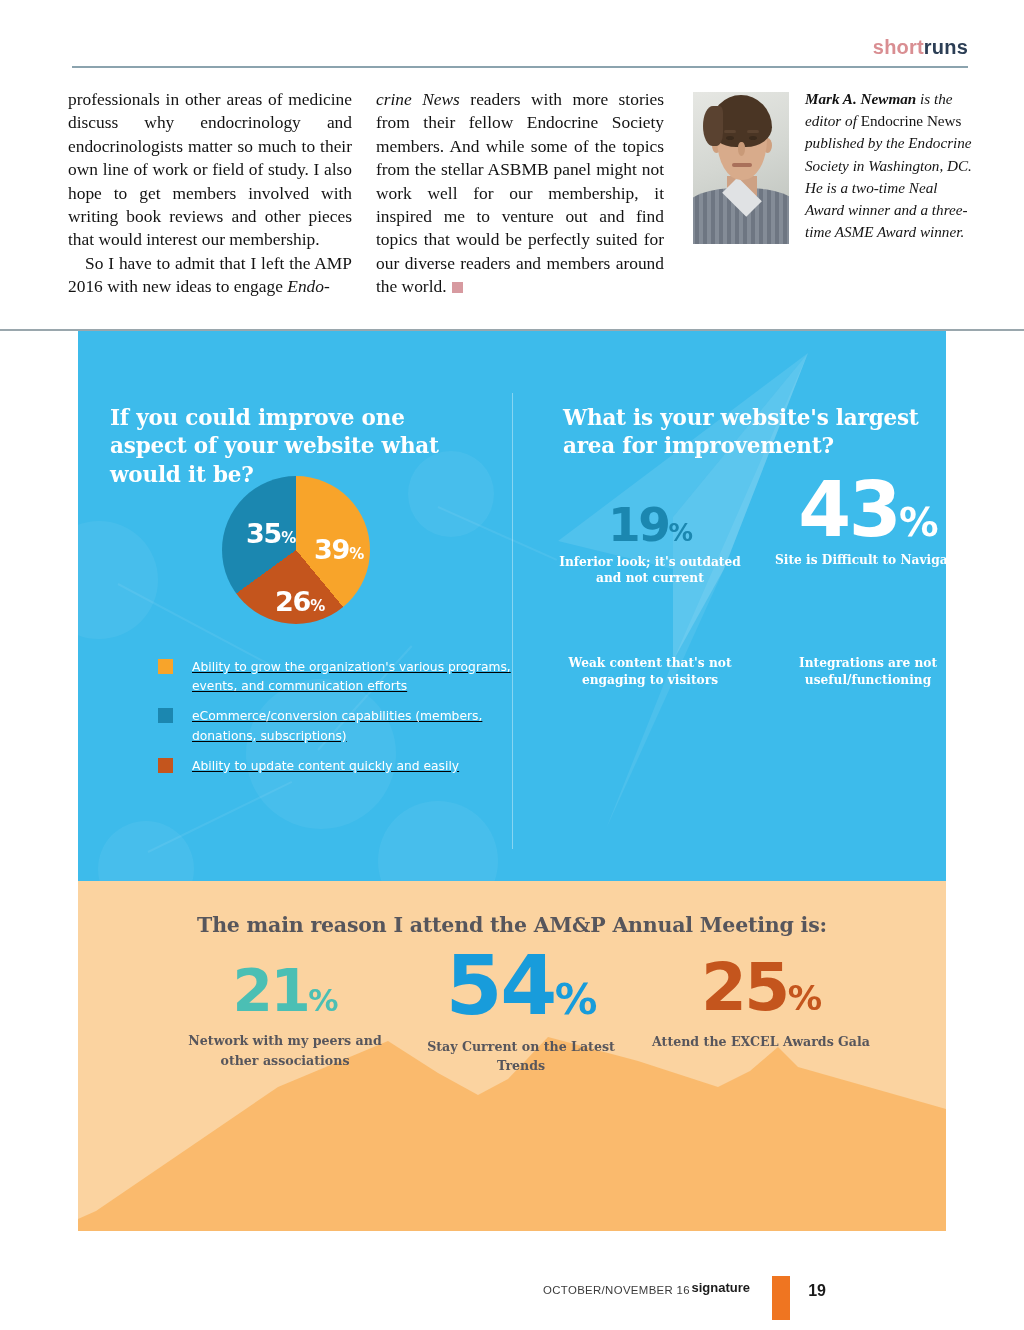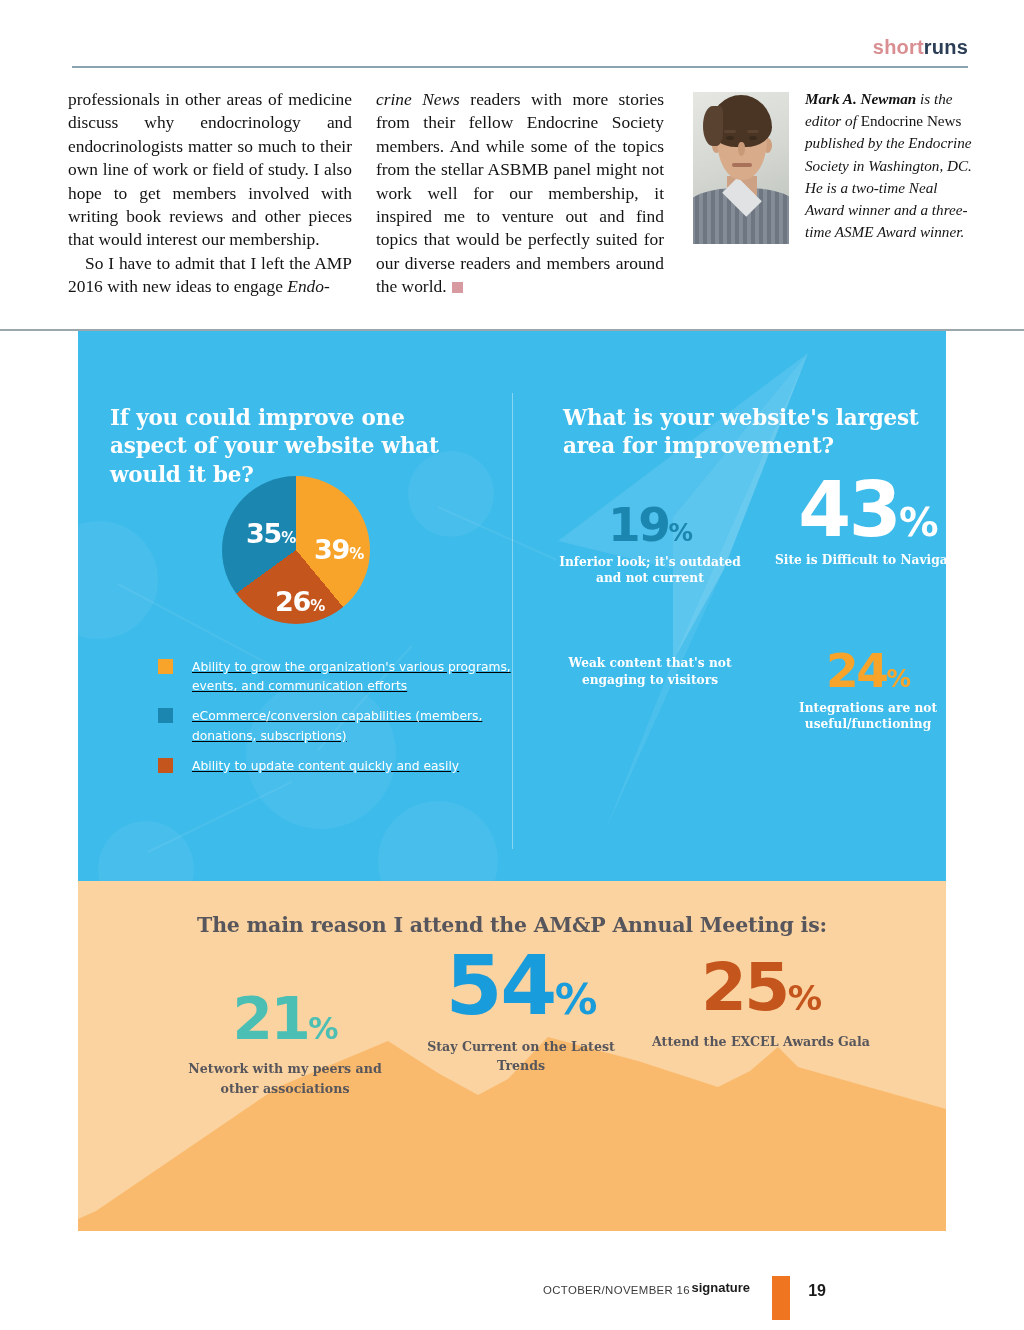--- a/index.html
+++ b/index.html
@@ -200,21 +200,21 @@
   .stat-b .value{
     font-family:"DejaVu Sans",sans-serif;font-weight:bold;
     letter-spacing:-2.5px;line-height:.95;white-space:nowrap;
   }
   .stat-b .value .pc{font-size:.52em;letter-spacing:-1px;}
   .stat-b .caption{
     font-family:"DejaVu Serif",serif;font-weight:bold;
     font-size:12.6px;line-height:1.55;color:#57565c;margin-top:12px;
   }
   #stat-21{left:92px;top:83px;}
-  #stat-21 .value{font-size:58px;color:#4bbfb4;margin-top:28px;}
+  #stat-21 .value{font-size:58px;color:#4bbfb4;}
   #stat-54{left:328px;top:66px;}
   #stat-54 .value{font-size:82px;color:#189cdb;}
   #stat-25{left:568px;top:76px;}
   #stat-25 .value{font-size:66px;color:#c4551d;}
 
   
   #footer{position:absolute;left:0;top:1276px;width:836px;height:44px;}
   #footer-date{
     position:absolute;right:146px;top:8px;
     font-family:"Liberation Sans",sans-serif;
@@ -332,21 +332,20 @@
       <div class="caption">Inferior look; it's outdated and not current</div>
     </div>
     <div class="stat" id="stat-43">
       <div class="value"><span>43</span><span class="pc">%</span></div>
       <div class="caption">Site is Difficult to Navigate</div>
     </div>
     <div class="stat" id="stat-14">
       <div class="caption">Weak content that's not engaging to visitors</div>
     </div>
     <div class="stat" id="stat-24">
-      <div class="value"><span>24</span><span class="pc">%</span></div>
       <div class="caption">Integrations are not useful/functioning</div>
     </div>
   </div>
 
   <div id="panel-orange">
     <svg id="mountains" viewBox="0 0 868 200" preserveAspectRatio="none">
       <polygon points="0,200 0,188 18,180 200,56 310,10 360,42 400,64 430,48 470,6 560,30 640,56 672,40 700,16 720,36 868,78 868,200" fill="#f9ab4e" opacity="0.62"></polygon>
     </svg>
 
     <div id="q3-heading">The main reason I attend the AM&amp;P Annual Meeting is:</div>

